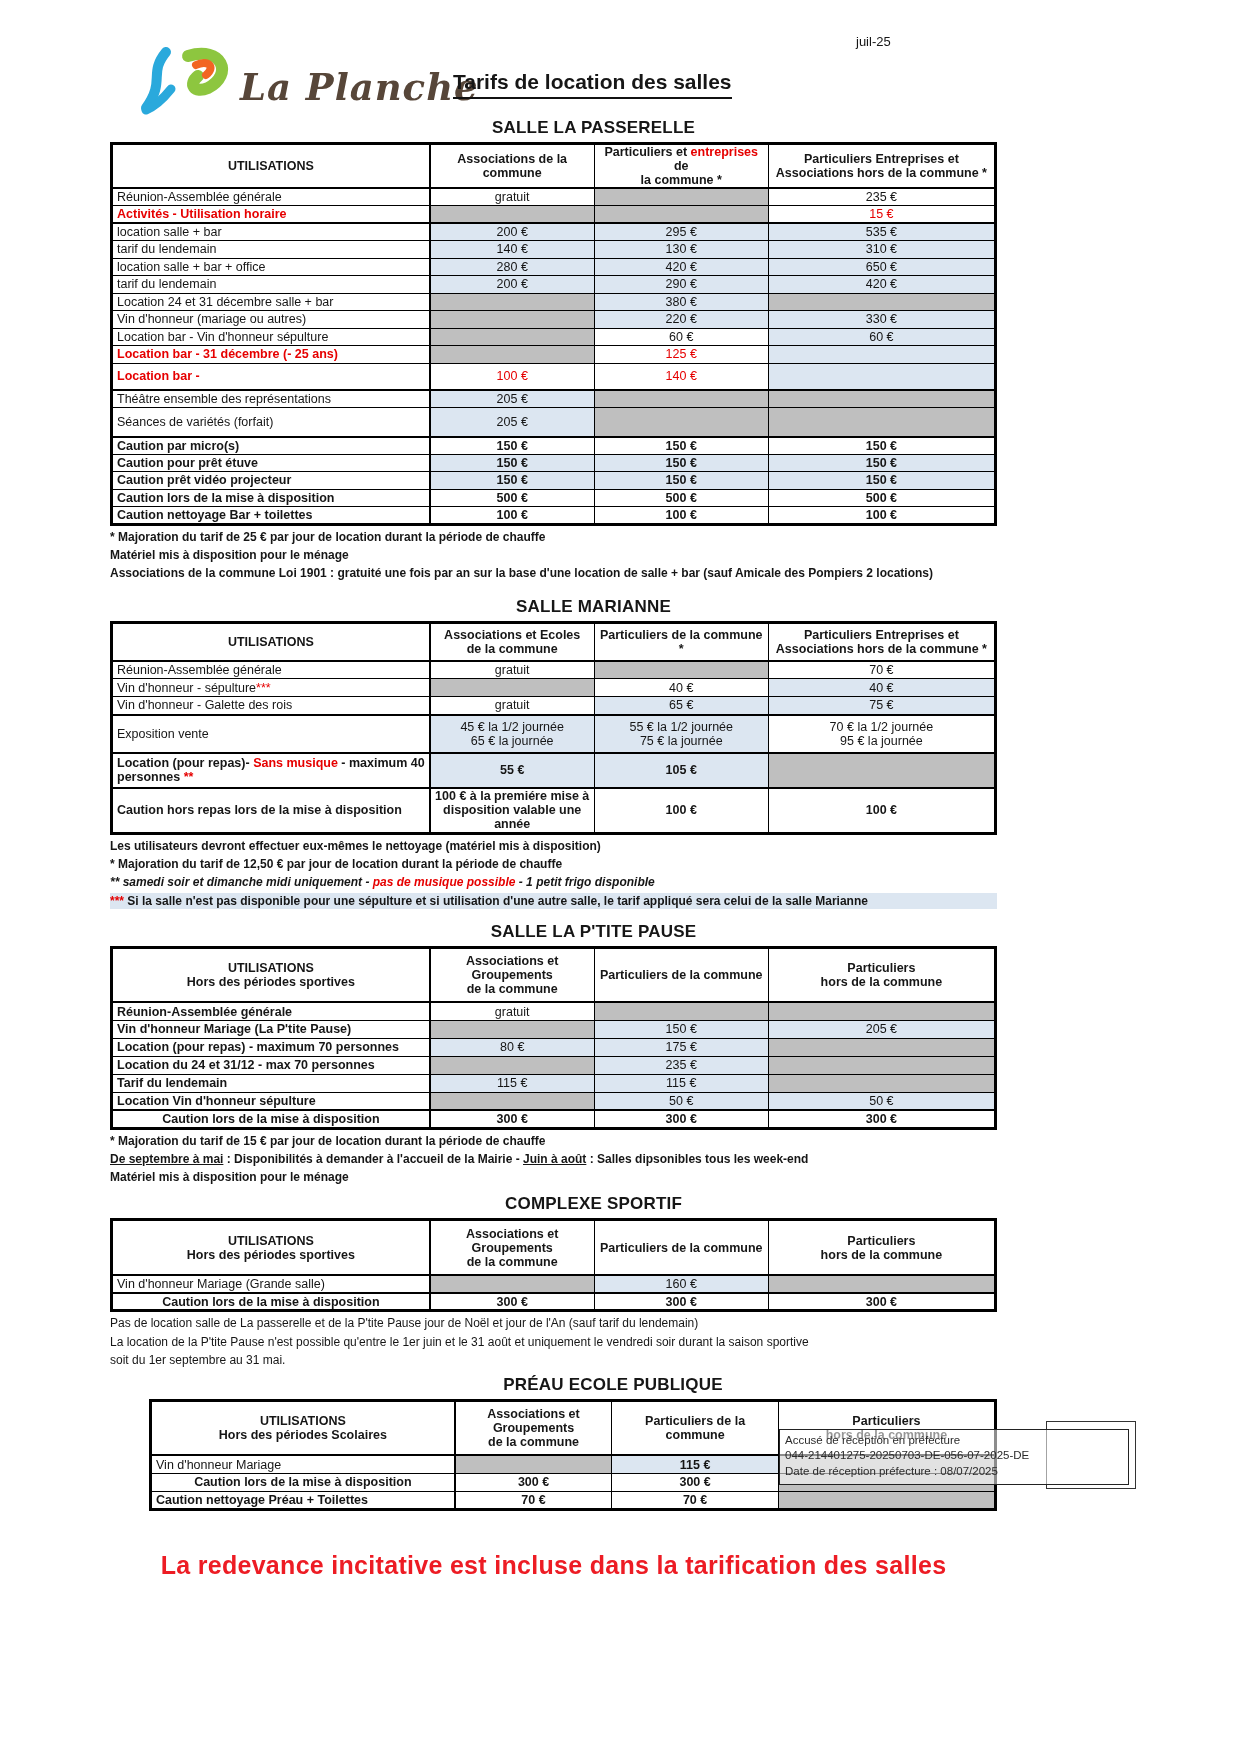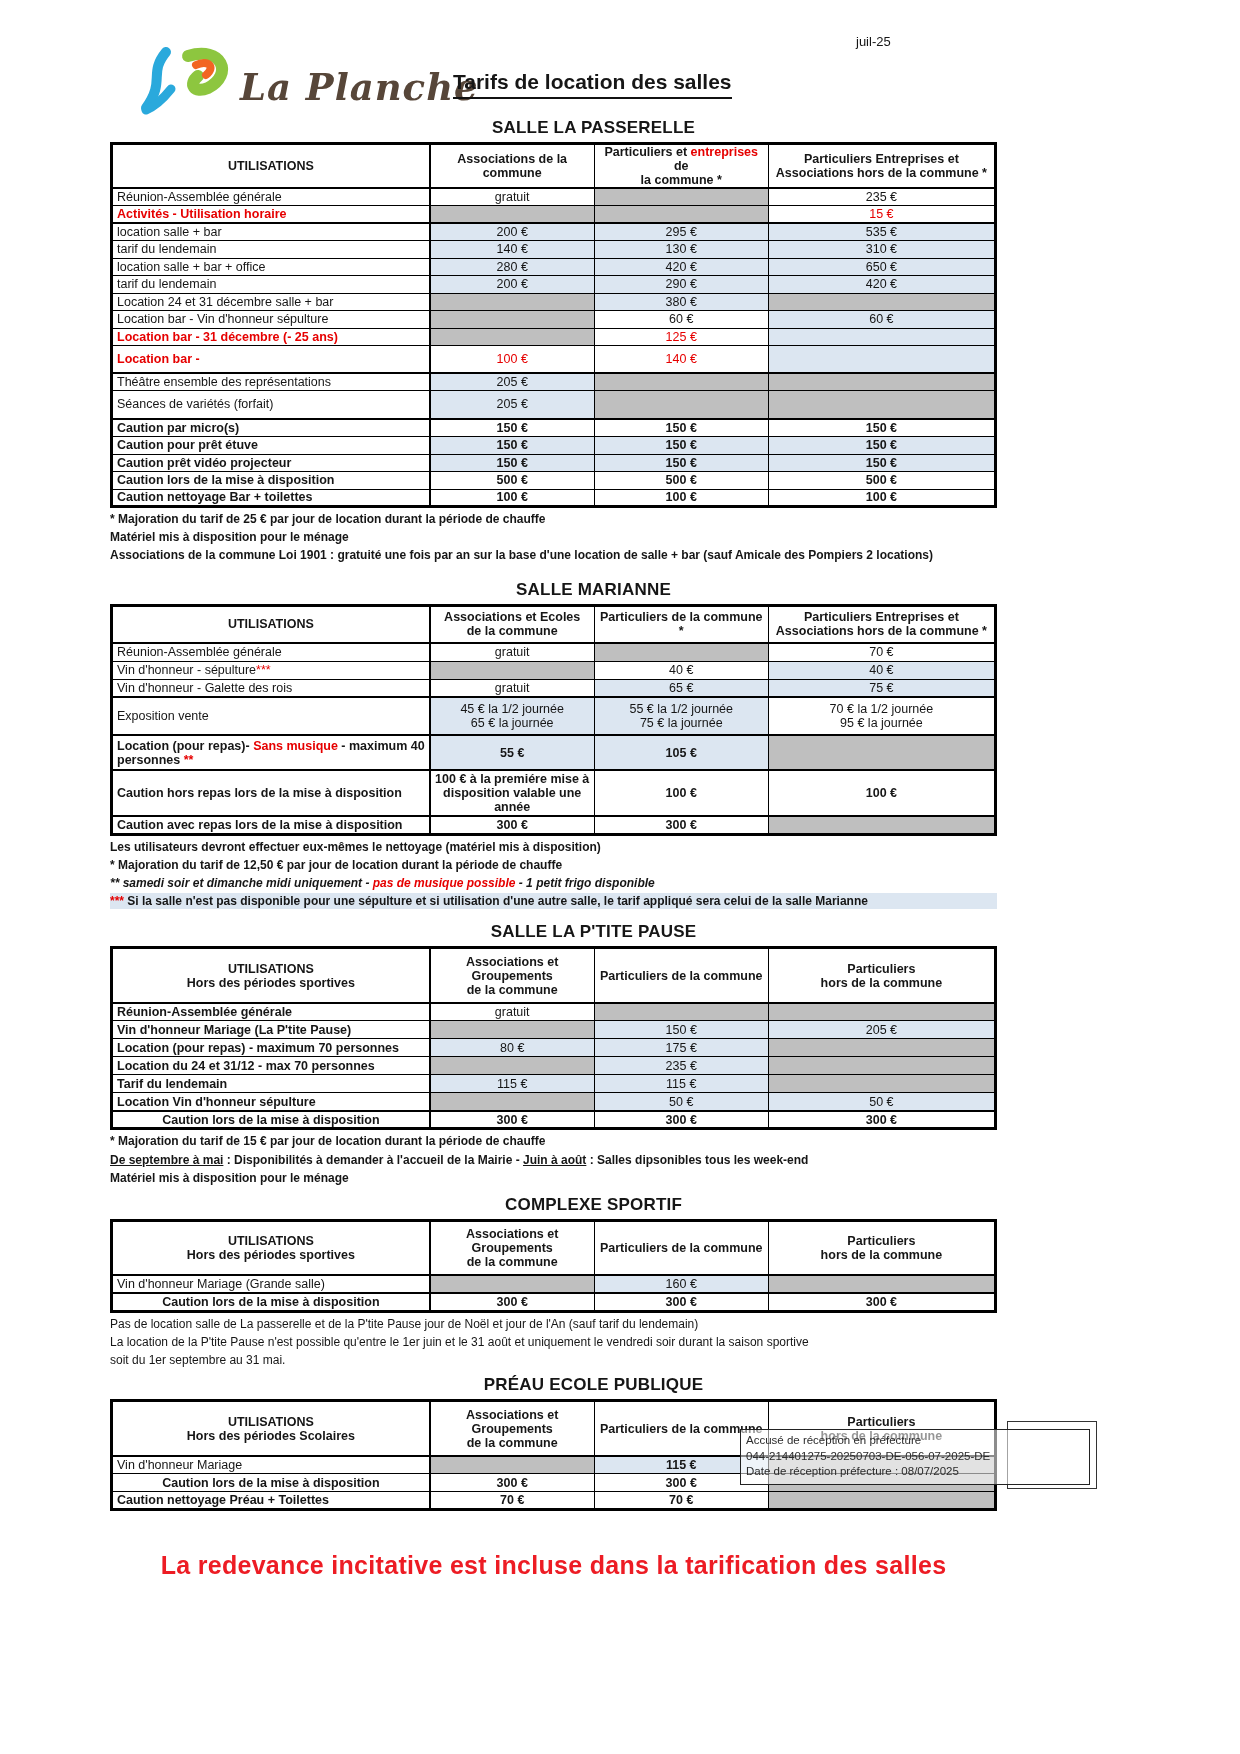--- a/index.html
+++ b/index.html
@@ -125,20 +125,26 @@
                 <td class="val bg-b">290 €</td>
                 <td class="val bg-b">420 €</td>
               </tr>
               <tr style="height: 17.5px;">
                 <td class="lbl">Location 24 et 31 décembre salle + bar</td>
                 <td class="val bg-g"></td>
                 <td class="val bg-b">380 €</td>
                 <td class="val bg-g"></td>
               </tr>
               <tr style="height: 17.5px;">
+                <td class="lbl">Vin d'honneur (mariage ou autres)</td>
+                <td class="val bg-g"></td>
+                <td class="val bg-b">220 €</td>
+                <td class="val bg-b">330 €</td>
+              </tr>
+              <tr style="height: 17.5px;">
                 <td class="lbl">Location bar - Vin d'honneur sépulture</td>
                 <td class="val bg-g"></td>
                 <td class="val">60 €</td>
                 <td class="val bg-b">60 €</td>
               </tr>
               <tr style="height: 17.5px;">
                 <td class="lbl red bold">Location bar - 31 décembre (- 25 ans)</td>
                 <td class="val bg-g"></td>
                 <td class="val red">125 €</td>
                 <td class="val bg-b"></td>
@@ -252,26 +258,20 @@
                 <td class="lbl"><span>Location (pour repas)- </span><span class="red">Sans musique</span><span> - maximum 40 personnes </span><span class="red">**</span></td>
                 <td class="val bg-b">55 €</td>
                 <td class="val bg-b">105 €</td>
                 <td class="val bg-g"></td>
               </tr>
               <tr class="thick bold" style="height: 46px;">
                 <td class="lbl">Caution hors repas  lors de la mise à disposition</td>
                 <td class="val">100 € à la premiére mise à disposition valable une année</td>
                 <td class="val">100 €</td>
                 <td class="val">100 €</td>
-              </tr>
-              <tr class="thick bold" style="height: 18px;">
-                <td class="lbl">Caution avec repas  lors de la mise à disposition</td>
-                <td class="val">300 €</td>
-                <td class="val">300 €</td>
-                <td class="val bg-g"></td>
               </tr>
             </tbody>
           </table>
         </div>
         <div class="notes">
           <div class="note">Les utilisateurs devront effectuer eux-mêmes le nettoyage (matériel mis à disposition)</div>
           <div class="note">* Majoration du tarif de 12,50 € par jour de location durant la période de chauffe</div>
           <div class="note it"><span>**  samedi soir et dimanche midi uniquement  -  </span><span class="red">pas de musique possible</span><span>  - 1 petit frigo disponible</span></div>
           <div class="note hl"><span class="red">*** </span><span>Si la salle n'est pas disponible pour une sépulture et si utilisation d'une autre salle, le tarif appliqué sera celui de la salle Marianne</span></div>
         </div>
@@ -387,21 +387,21 @@
               </tr>
             </tbody>
           </table>
         </div>
         <div class="notes">
           <div class="note plain">Pas de location salle de La passerelle et de la P'tite Pause  jour de Noël et jour de l'An (sauf tarif du lendemain)</div>
           <div class="note plain">La location de la P'tite Pause n'est possible qu'entre le 1er juin et le 31 août et uniquement le vendredi soir durant la saison sportive</div>
           <div class="note plain">soit du 1er septembre au 31 mai.</div>
         </div>
       </section>
-      <section class="sec" style="margin-bottom: 0px;">
+      <section class="sec" style="margin-bottom: 0px; margin-left: 39px;">
         <div class="sec-title">PRÉAU ECOLE PUBLIQUE</div>
         <div class="tbl-wrap">
           <table>
             <colgroup>
               <col style="width: 36%;">
               <col style="width: 18.6%;">
               <col style="width: 19.7%;">
               <col style="width: 25.7%;">
             </colgroup>
             <thead>

